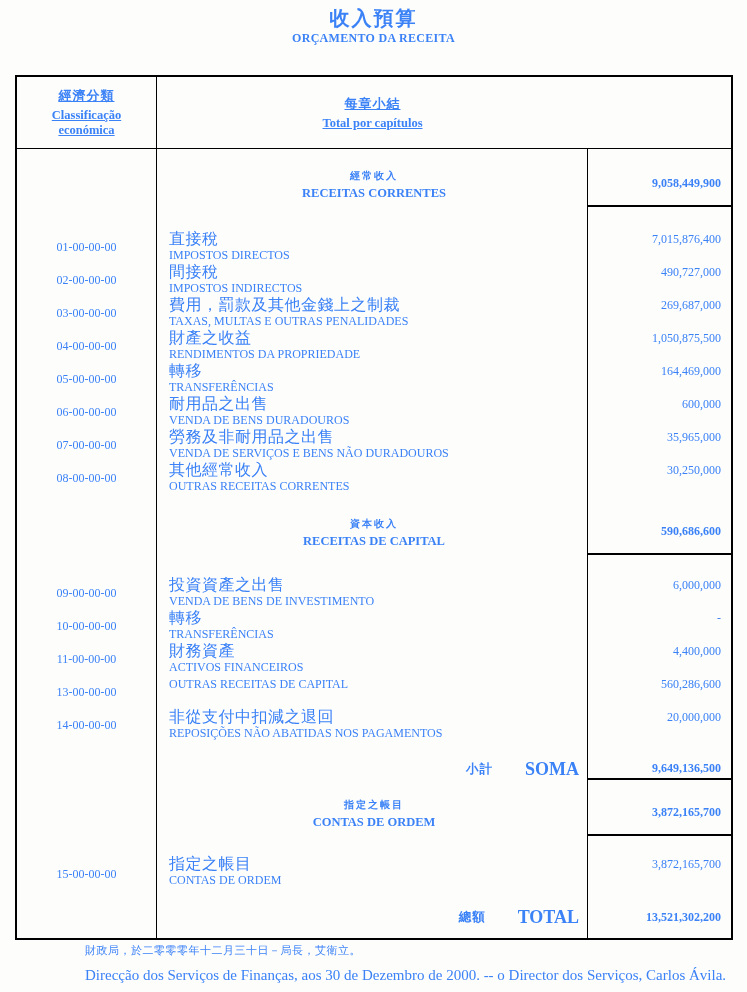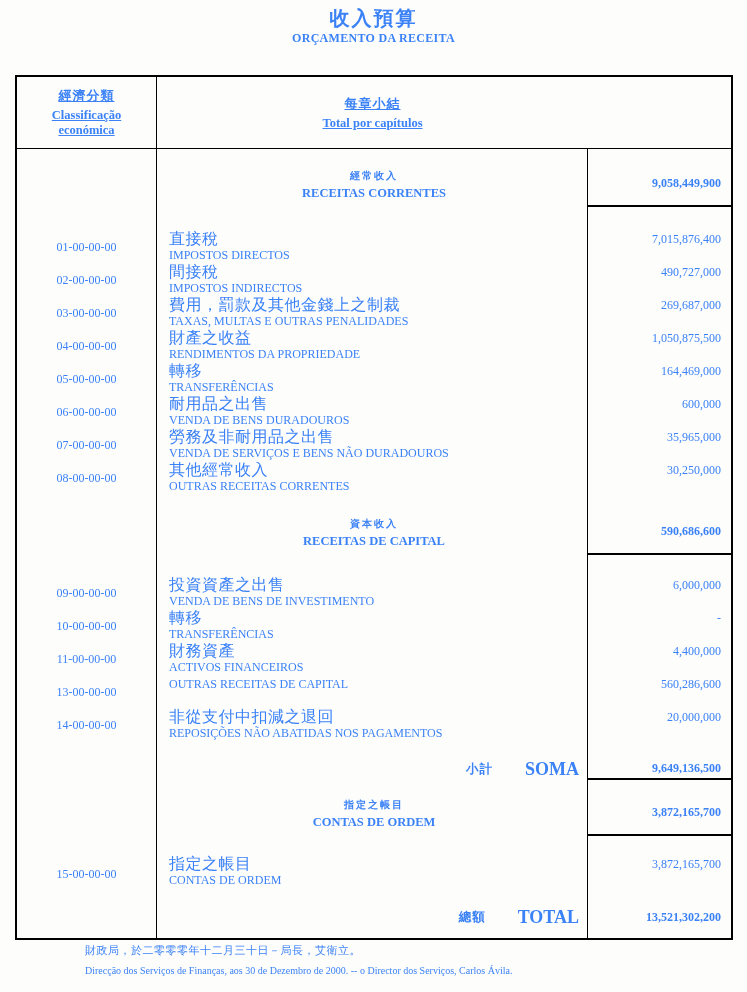--- a/index.html
+++ b/index.html
@@ -49,21 +49,21 @@
   .lbl-zh{font-size:12.5px;letter-spacing:1px;margin-left:7px;}
   .lbl-pt{font-size:18px;font-weight:bold;margin-left:32px;}
   
   .sp2 .c{min-height:12px}.sp3 .c{min-height:24px}.sp4 .c{min-height:14px}
   .sp5 .c{min-height:22px}.sp6 .c{min-height:16px}.sp7 .c{min-height:10px}
   .sp8 .c{min-height:20px}.sp9 .c{min-height:12px}.sp10 .c{min-height:8px}
   .row{display:contents;}
   
   .footer{position:absolute;left:45px;top:940px;line-height:1.9;margin-left:40px;}
   .f-zh{font-size:11px;letter-spacing:.5px;}
-  .f-pt{font-size:10px;}
+  .f-pt{font-size:15px;}
 </style>
 </head>
 <body>
 
 <div class="page">
 
   <div class="titles">
     <div class="title-zh">收入預算</div>
     <div class="title-pt">ORÇAMENTO DA RECEITA</div>
   </div>

